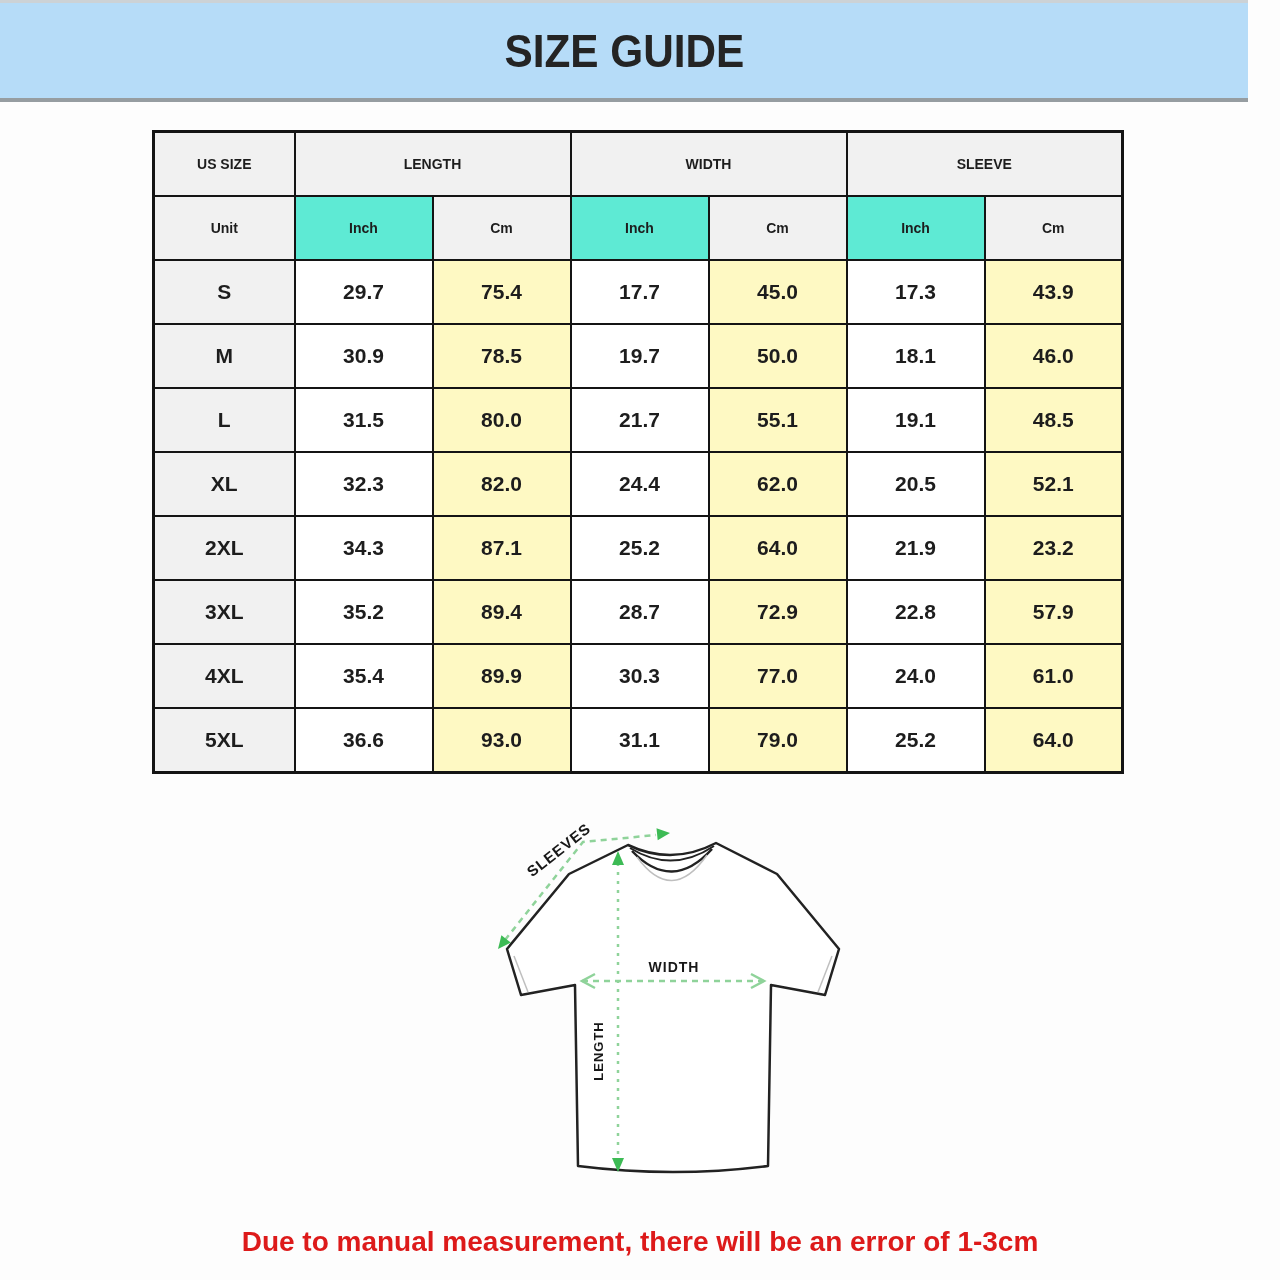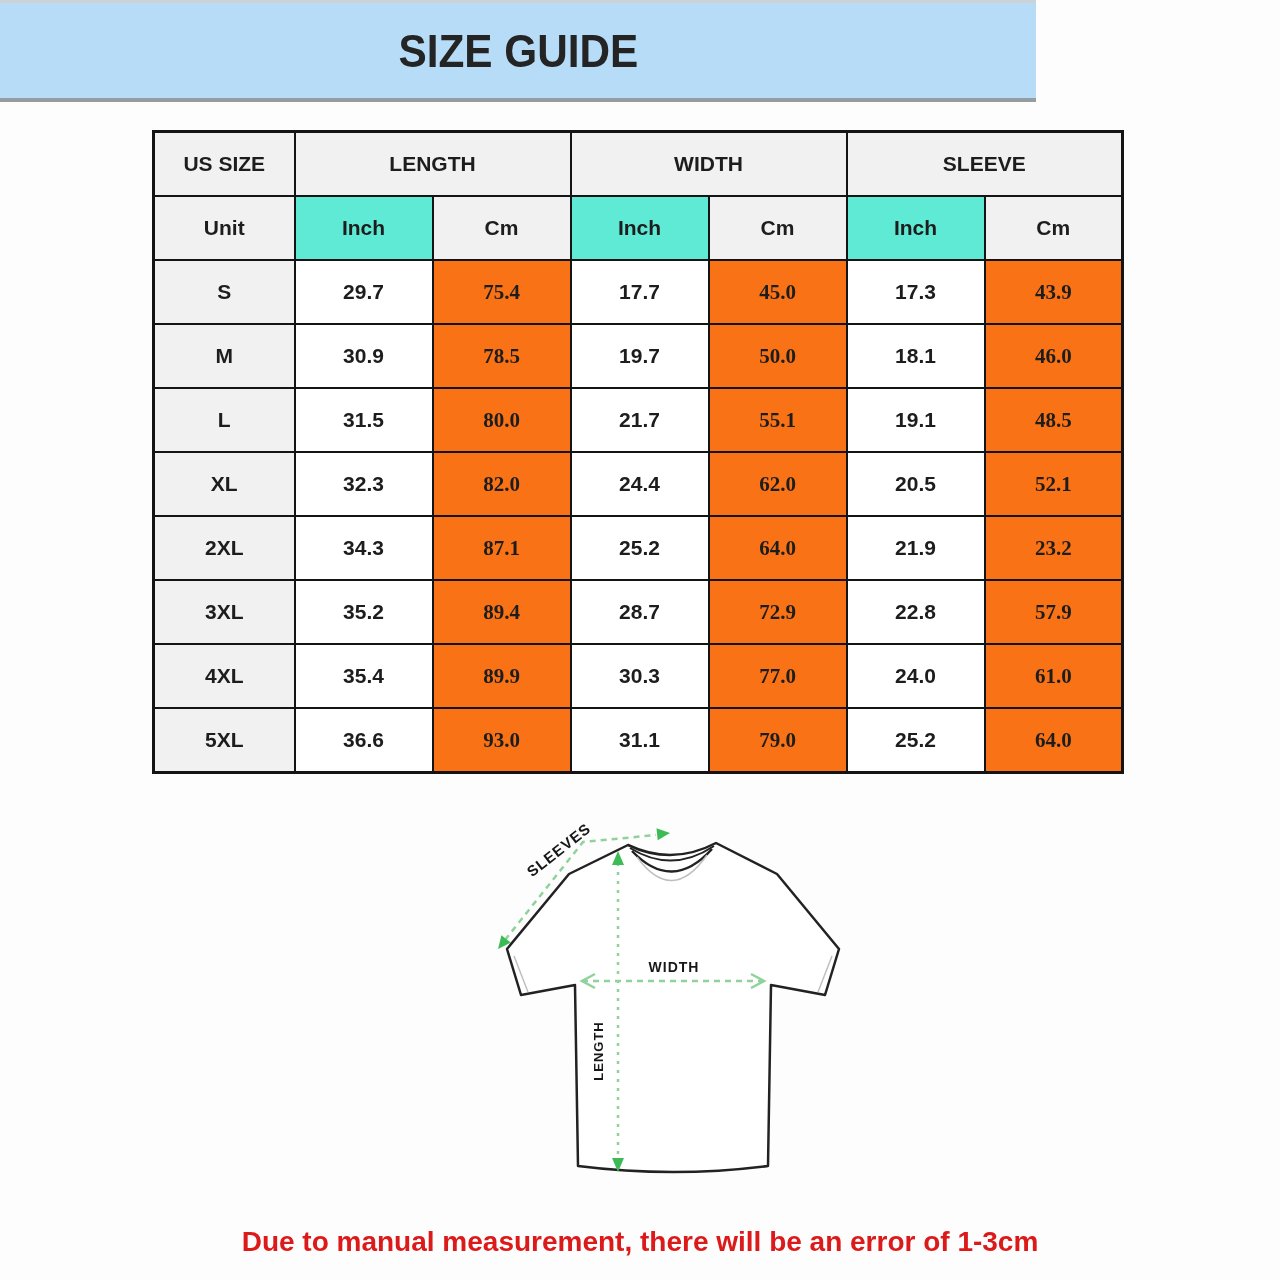--- a/index.html
+++ b/index.html
@@ -5,44 +5,44 @@
   html,body { margin:0; padding:0; }
   body {
     width:1280px; height:1280px; position:relative;
     background:#fdfdfd;
     font-family:"Liberation Sans","DejaVu Sans",sans-serif;
     overflow:hidden;
   }
 
   
   .banner {
-    position:absolute; left:0; top:0; width:1036px; height:102px;
+    position:absolute; left:0; top:0; width:1248px; height:102px;
     background:#b6dcf8; box-sizing:border-box;
     border-top:3px solid #ccd2d6; border-bottom:4px solid #969da1;
     display:flex; align-items:center; justify-content:center;
   }
   .banner h1 {
     margin:0; font-size:46px; font-weight:800; color:#242424;
     letter-spacing:0px; transform:scaleX(0.92);
   }
 
   
   table.size-table {
     position:absolute; left:152px; top:130px; width:970px;
     border-collapse:collapse; table-layout:fixed;
     border:3px solid #141414; background:#ffffff;
   }
   .size-table th, .size-table td {
     border:2px solid #141414; height:62px; padding:0;
     text-align:center; vertical-align:middle; color:#1d1d1d;
   }
-  .size-table th { font-size:21px; font-weight:700; background:#f1f1f1; }
+  .size-table th { font-size:14px; font-weight:700; background:#f1f1f1; }
   .size-table td { font-size:21px; font-weight:600; background:#ffffff; }
   .size-table td.size-col { font-weight:700; background:#f1f1f1; }
-  .size-table td.gray { background:#f97316;font-family:Liberation Serif, serif; }
+  .size-table td.gray { background:#fef9c3; }
   .size-table th.white { background:#5eead4; }
 
   
   .diagram { position:absolute; left:458px; top:808px; width:430px; height:400px; }
 
   
   .note {
     position:absolute; left:0; top:1226px; width:1280px;
     text-align:center; font-size:28px; font-weight:700; color:#dd1a1a;
   }

